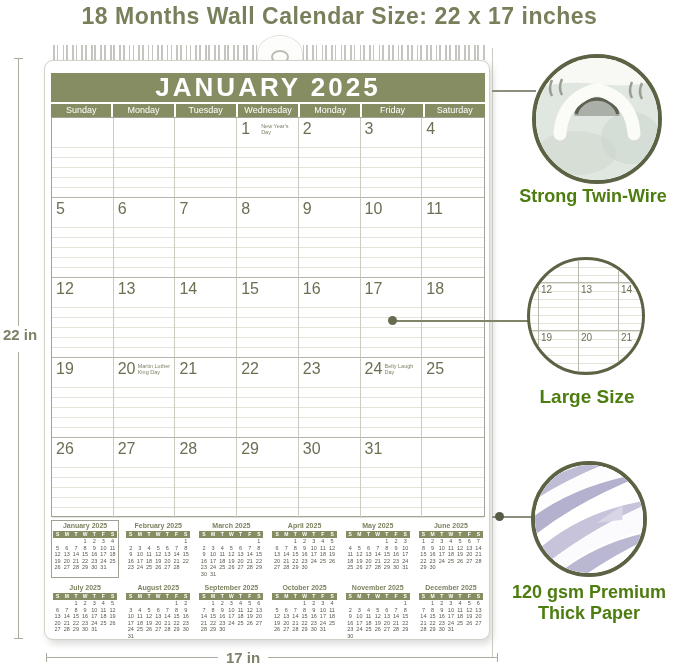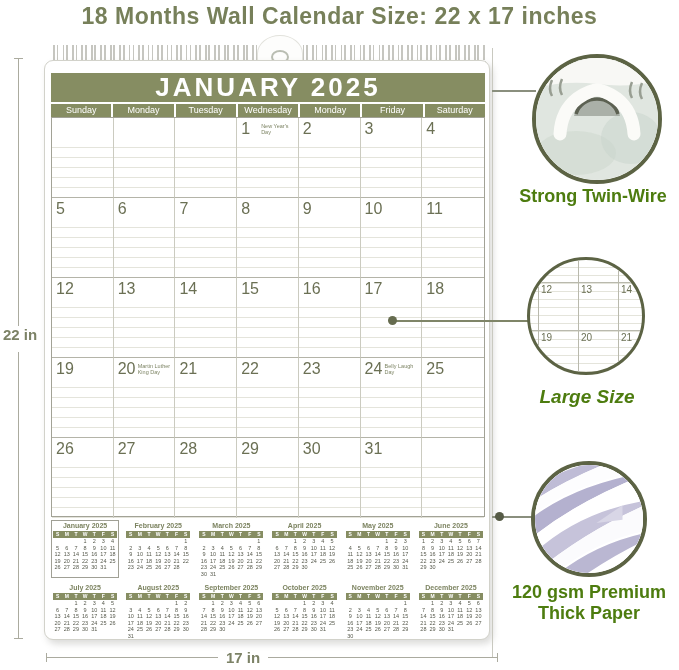--- a/index.html
+++ b/index.html
@@ -70,21 +70,21 @@
   .c2 { left:527px; top:257px; width:118px; height:118px; border:3px solid #5c6344;
     background:repeating-linear-gradient(to bottom,#fff 0 7px,#e4e4db 7px 8px); }
   .c3 { left:531px; top:461px; width:116px; height:116px; border:4px solid #5c6344; }
   .c2 .v { position:absolute; width:1px; top:0; bottom:0; background:#b9b9ad; }
   .c2 .h { position:absolute; height:1px; left:0; right:0; background:#b9b9ad; }
   .c2 .znum { position:absolute; font-size:10px; color:#6b7054; }
 
   .callout-label { position:absolute; text-align:center; font-weight:bold; color:#4d7c0f;
     font-size:18px; line-height:21px; }
   .cl1 { left:507px; top:186px; width:172px; }
-  .cl2 { left:497px; top:386px; width:180px; font-size:19px;font-style:italic; }
+  .cl2 { left:497px; top:386px; width:180px; font-size:19px; }
   .cl3 { left:499px; top:582px; width:180px;text-align:center; }
 
   
   .dim-v { position:absolute; left:18px; width:1px; background:#abab9f; }
   .dim-v.seg-top { top:58px; height:268px; } .dim-v.seg-bot { top:352px; height:287px; }
   .dim-cap-h { position:absolute; left:14px; width:9px; height:1px; background:#abab9f; }
   .dim-cap-h.top { top:58px; } .dim-cap-h.bot { top:638px; }
   .dim-h { position:absolute; top:657px; height:1px; background:#abab9f; }
   .dim-h.seg-left { left:46px; width:172px; } .dim-h.seg-right { left:268px; width:229px; }
   .dim-cap-v { position:absolute; top:653px; width:1px; height:9px; background:#abab9f; }

